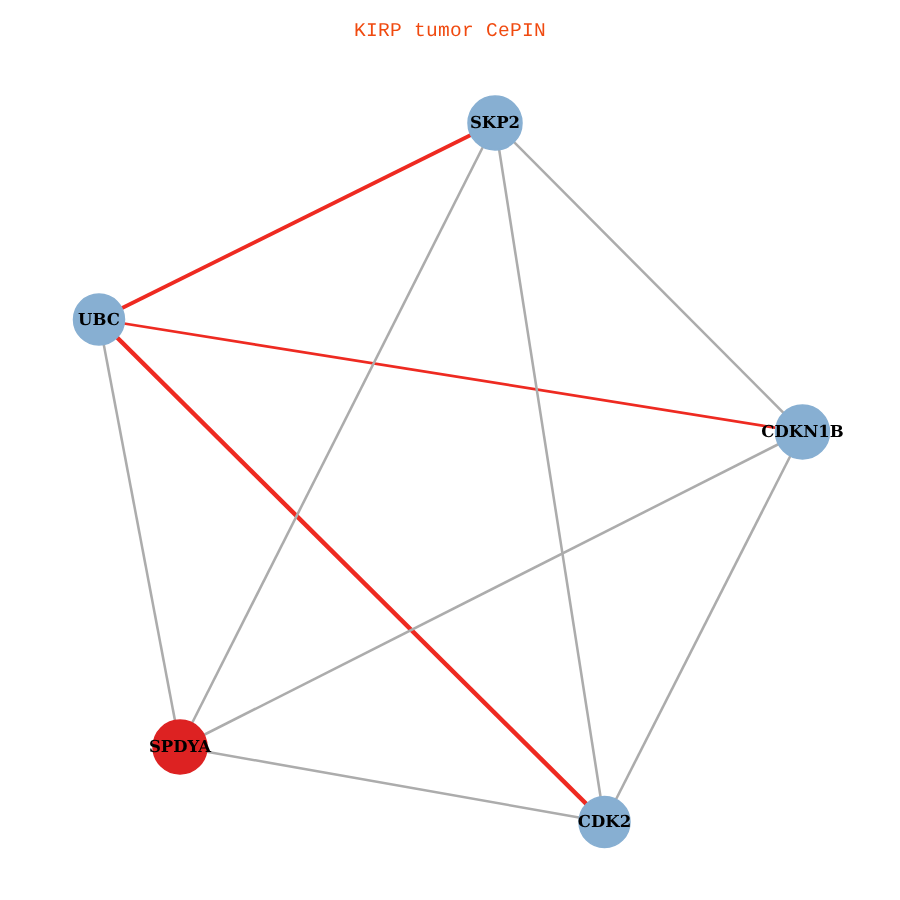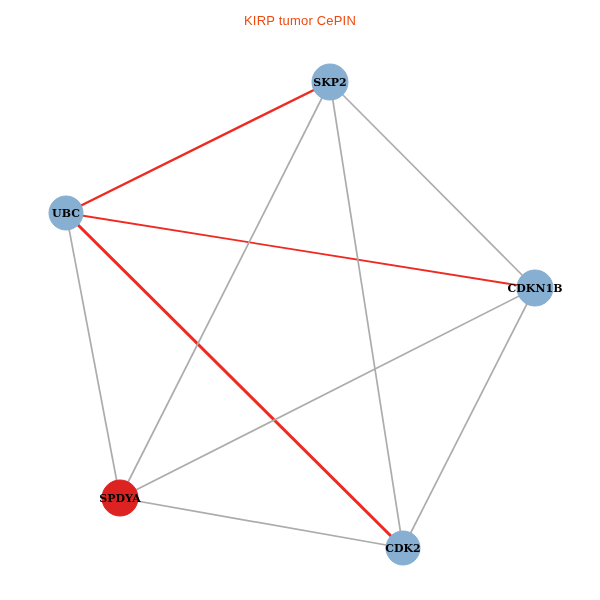--- a/index.html
+++ b/index.html
@@ -15,21 +15,21 @@
     background: #ffffff;
     overflow: hidden;
   }
   .plot-title {
     position: absolute;
     top: 13px;
     left: 0;
     width: 600px;
     text-align: center;
     font-size: 13px;
-    font-family: Liberation Sans, sans-serif;
+    font-family: Liberation Mono, monospace;
     letter-spacing: 0.2px;
   }
   svg.network {
     position: absolute;
     top: 0;
     left: 0;
   }
   svg.network text.node-label {
     font-family: "DejaVu Serif", "Liberation Serif", serif;
     font-weight: bold;

